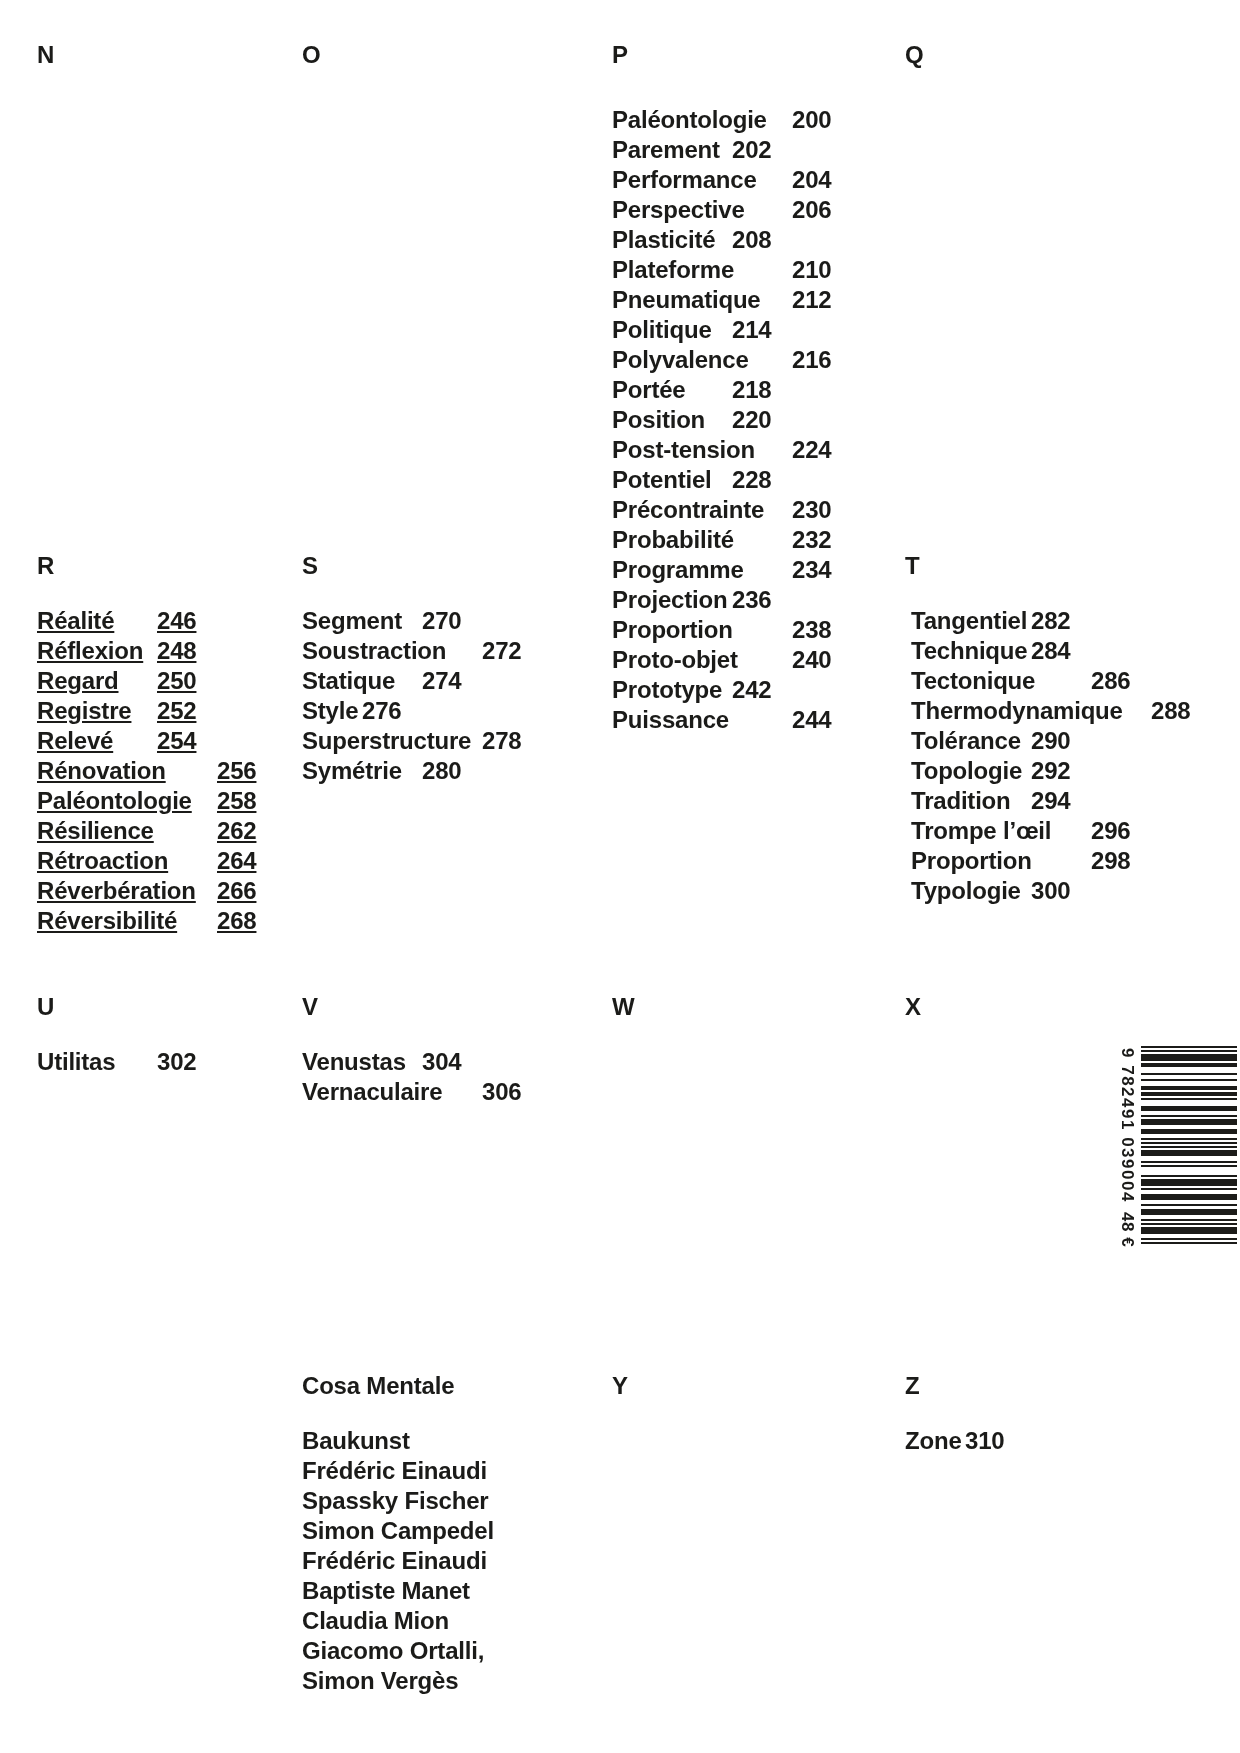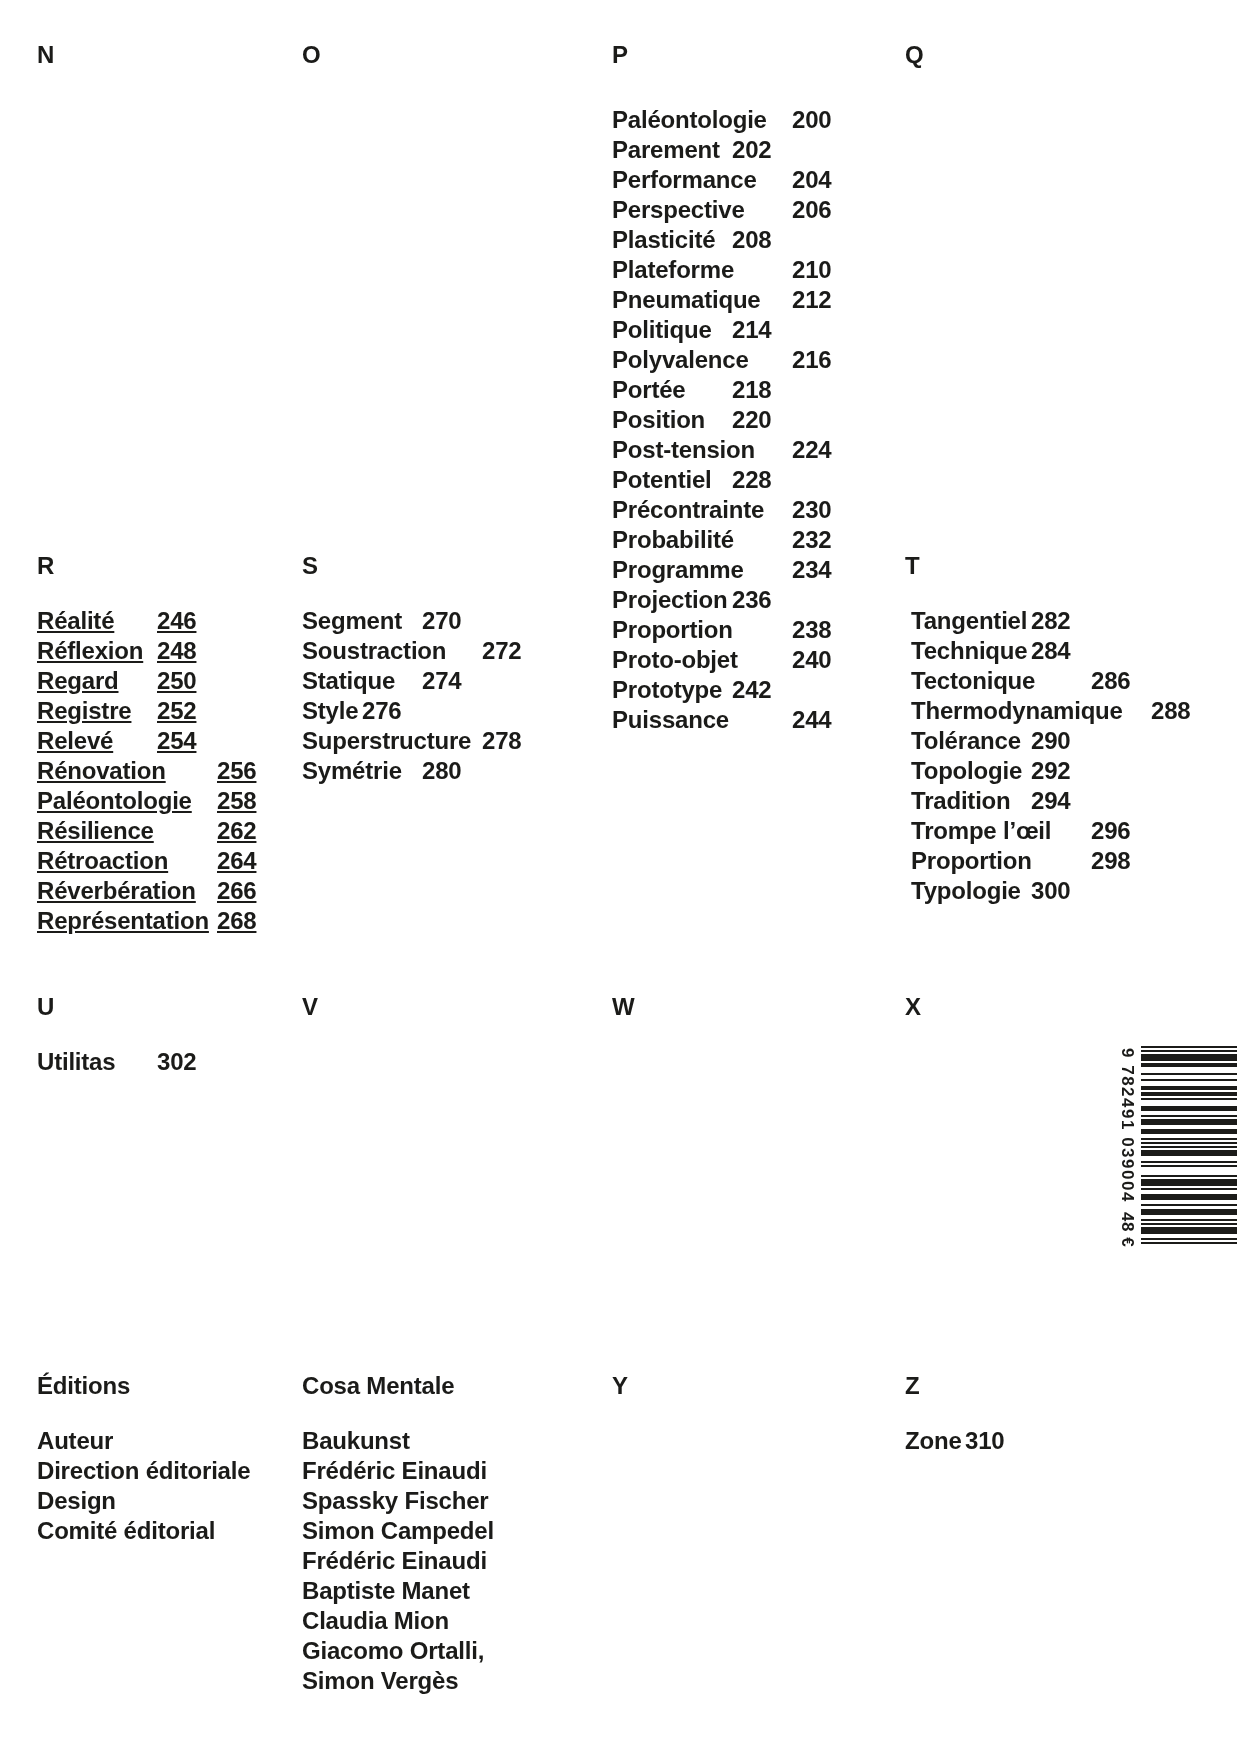--- a/index.html
+++ b/index.html
@@ -105,21 +105,21 @@
         <div class="line"><span>Réalité</span>	<span>246</span></div>
         <div class="line"><span>Réflexion</span>	<span>248</span></div>
         <div class="line"><span>Regard</span>	<span>250</span></div>
         <div class="line"><span>Registre</span>	<span>252</span></div>
         <div class="line"><span>Relevé</span>	<span>254</span></div>
         <div class="line"><span>Rénovation</span>	<span>256</span></div>
         <div class="line"><span>Paléontologie</span>	<span>258</span></div>
         <div class="line"><span>Résilience</span>	<span>262</span></div>
         <div class="line"><span>Rétroaction</span>	<span>264</span></div>
         <div class="line"><span>Réverbération</span>	<span>266</span></div>
-        <div class="line"><span>Représentation</span>	<span>268</span></div>
+        <div class="line"><span>Réversibilité</span>	<span>268</span></div>
       </div>
     </section>
     <section class="col" style="left: 302px; top: 551px;">
       <div class="hdr">S</div>
       <div class="entries" style="margin-top: 25px;">
         <div class="line"><span>Segment</span>	<span>270</span></div>
         <div class="line"><span>Soustraction</span>	<span>272</span></div>
         <div class="line"><span>Statique</span>	<span>274</span></div>
         <div class="line"><span>Style</span>	<span>276</span></div>
         <div class="line"><span>Superstructure</span>	<span>278</span></div>
@@ -142,37 +142,32 @@
       </div>
     </section>
     <section class="col" style="left: 37px; top: 992px;">
       <div class="hdr">U</div>
       <div class="entries" style="margin-top: 25px;">
         <div class="line"><span>Utilitas</span>	<span>302</span></div>
       </div>
     </section>
     <section class="col" style="left: 302px; top: 992px;">
       <div class="hdr">V</div>
+      <div class="entries" style="margin-top: 25px;">
+        <div class="line"><span>Venustas</span>	<span>304</span></div>
+        <div class="line"><span>Vernaculaire</span>	<span>306</span></div>
+      </div>
     </section>
     <section class="col" style="left: 612px; top: 992px;">
       <div class="hdr">W</div>
       <div class="entries" style="margin-top: 25px;"></div>
     </section>
     <section class="col" style="left: 905px; top: 992px;">
       <div class="hdr">X</div>
       <div class="entries" style="margin-top: 25px;"></div>
-    </section>
-    <section class="col" style="left: 37px; top: 1371px;">
-      <div class="hdr">Éditions</div>
-      <div class="entries" style="margin-top: 25px;">
-        <div class="line"><span>Auteur</span></div>
-        <div class="line"><span>Direction éditoriale</span></div>
-        <div class="line"><span>Design</span></div>
-        <div class="line"><span>Comité éditorial</span></div>
-      </div>
     </section>
     <section class="col" style="left: 302px; top: 1371px;">
       <div class="hdr">Cosa Mentale</div>
       <div class="entries" style="margin-top: 25px;">
         <div class="line"><span>Baukunst</span></div>
         <div class="line"><span>Frédéric Einaudi</span></div>
         <div class="line"><span>Spassky Fischer</span></div>
         <div class="line"><span>Simon Campedel</span></div>
         <div class="line"><span>Frédéric Einaudi</span></div>
         <div class="line"><span>Baptiste Manet</span></div>

